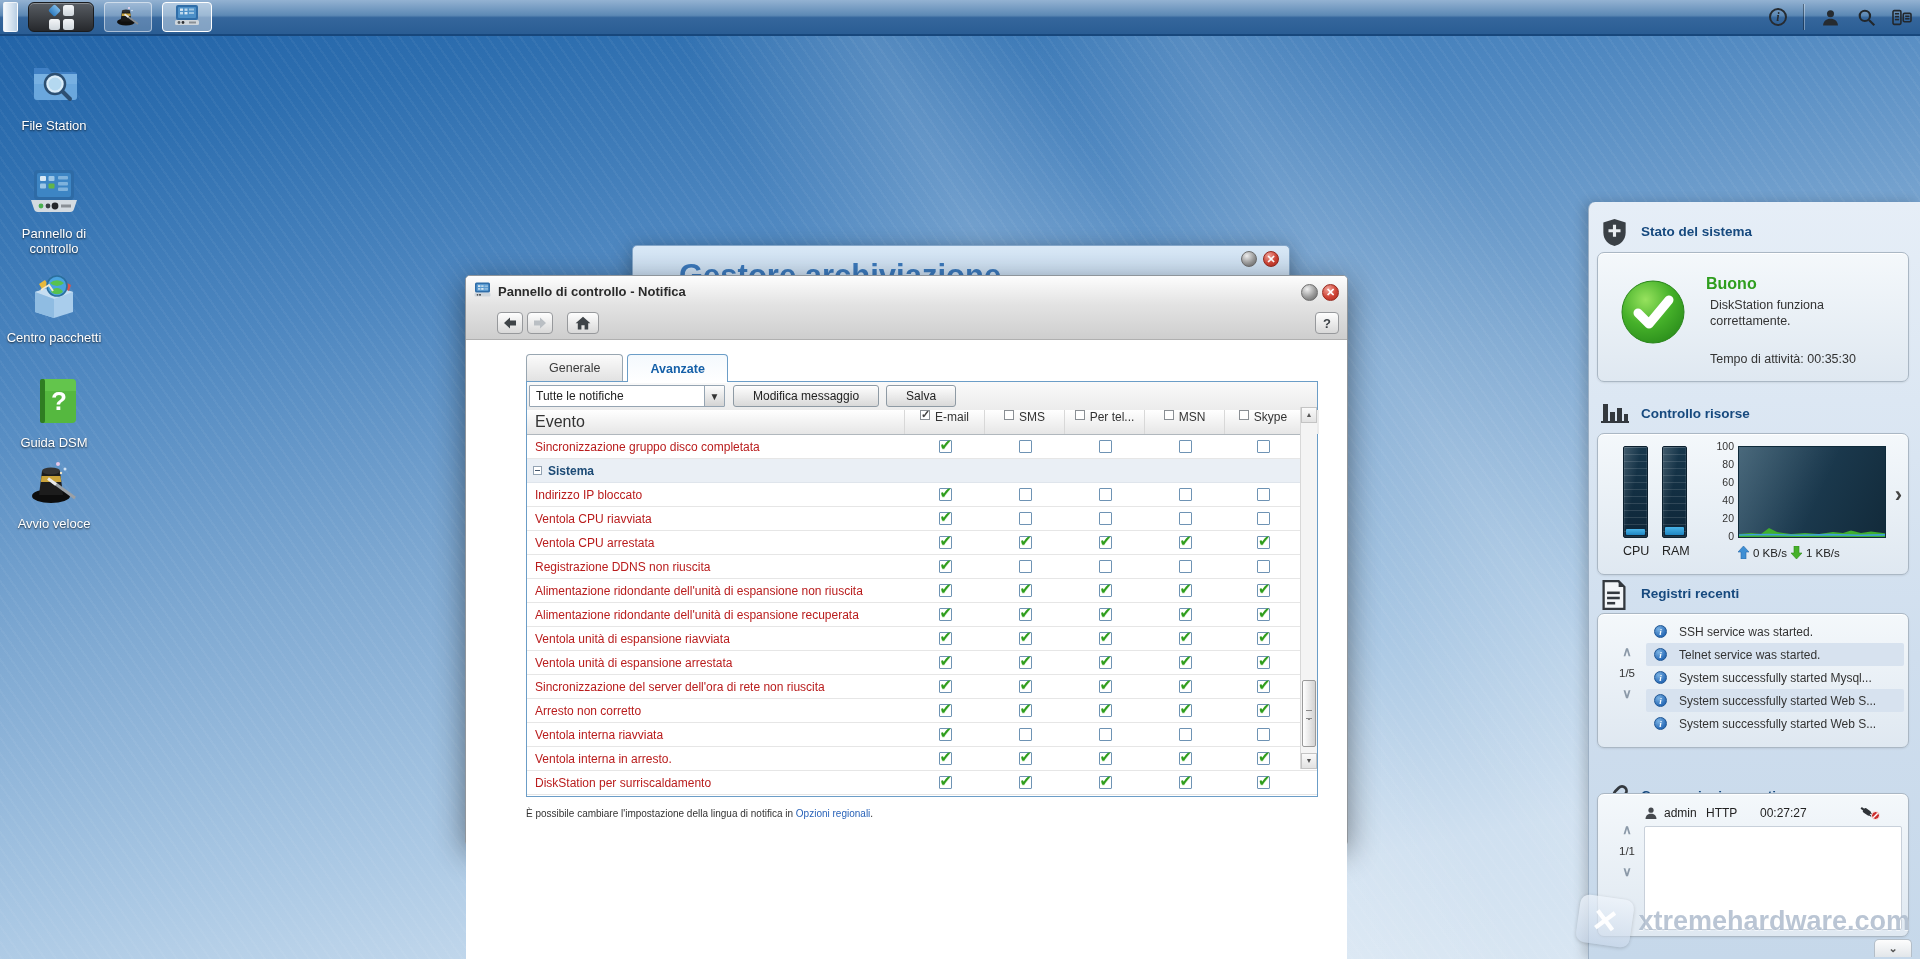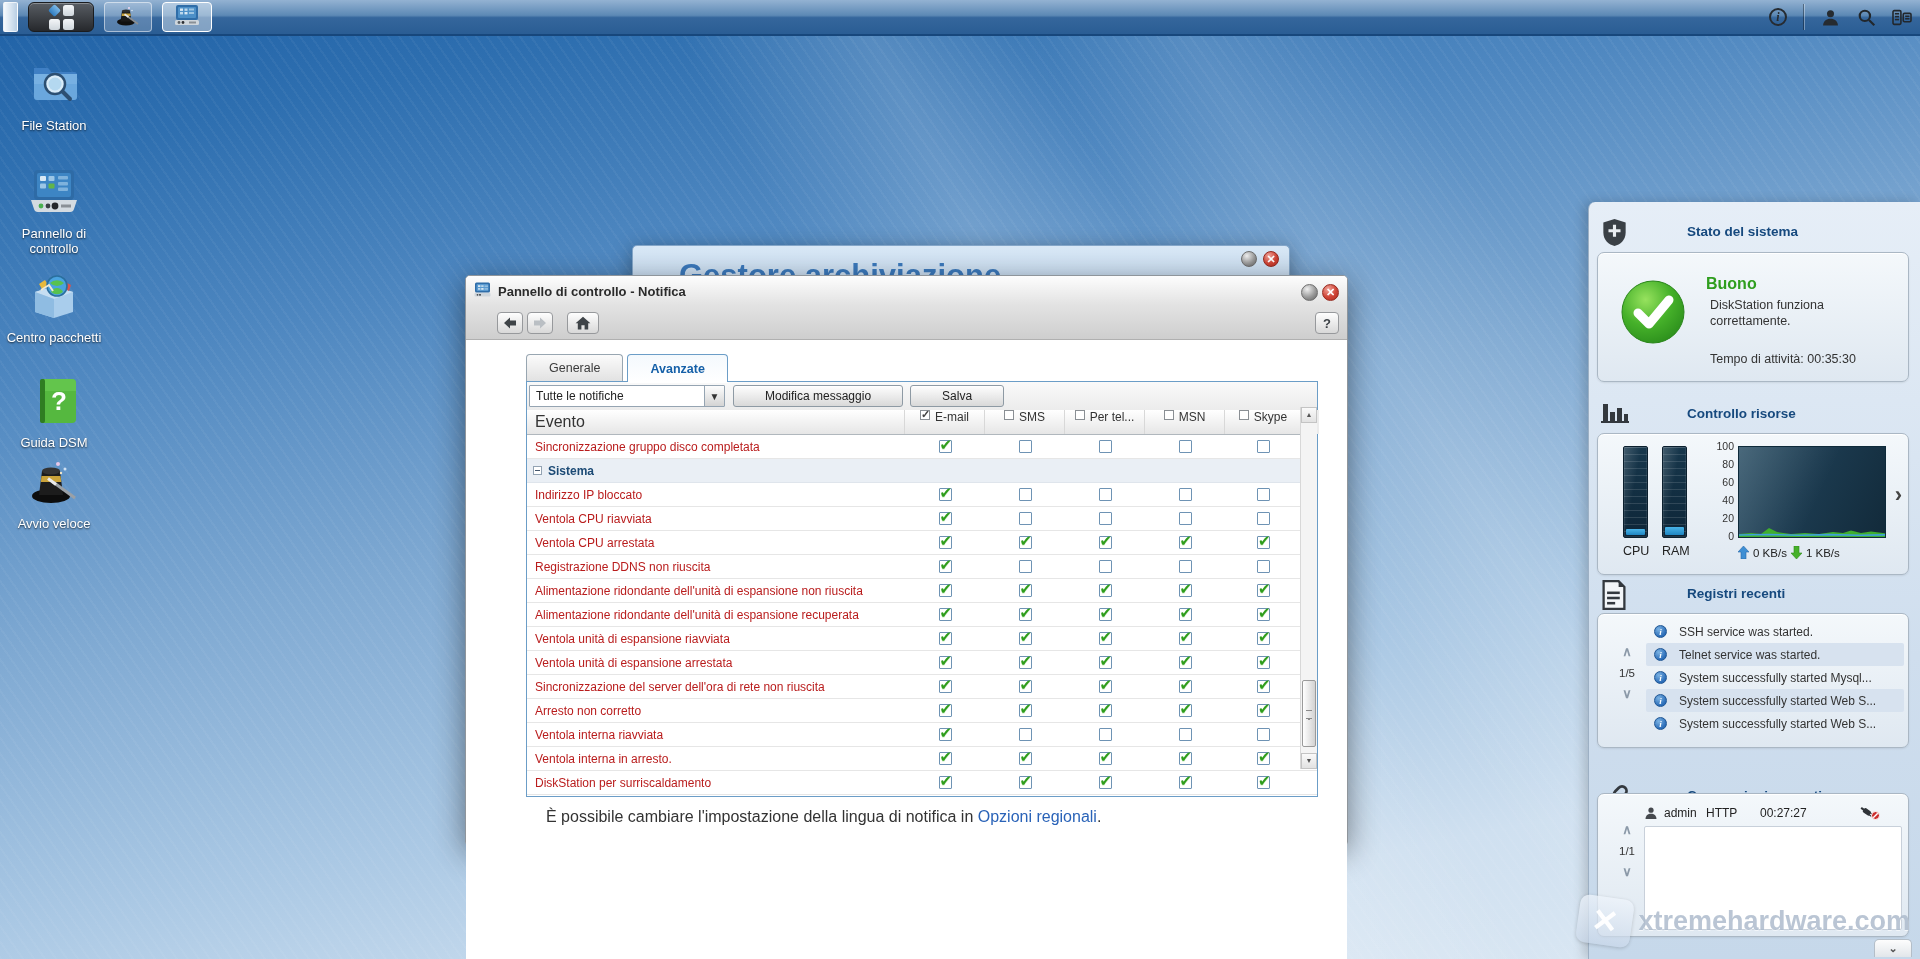--- a/index.html
+++ b/index.html
@@ -76,21 +76,21 @@
     background:linear-gradient(#fbfbfb,#e2e2e2); color:#3c3c3c; }
   .tab.active { border-color:#6b9dc7; background:linear-gradient(#f4f9fd,#ffffff); color:#1560a8; font-weight:bold;
     height:28px; box-shadow:0 1px 0 #fff; }
   .content-box { position:absolute; left:60px; top:41px; width:792px; height:416px; border:1px solid #6b9dc7; background:#fff; }
   .tbl-toolbar { height:28px; background:linear-gradient(#fafafa,#ececec); display:flex; align-items:center; padding-left:2px; }
   .combo { width:196px; height:22px; border:1px solid #95a4b2; background:#fff; display:flex; align-items:center; border-radius:1px; }
   .combo .val { flex:1; font-size:12px; color:#222; padding-left:6px; }
   .combo .drop { width:20px; height:20px; border-left:1px solid #95a4b2;
     background:linear-gradient(#fdfdfd,#d4d4d4); display:flex; align-items:center; justify-content:center;
     font-size:10px; color:#333; }
-  .tbtn { height:22px; margin-left:8px; padding:0 31px; border:1px solid #8e9aa4; border-radius:3px;
+  .tbtn { height:22px; margin-left:8px; padding:0 19px; border:1px solid #8e9aa4; border-radius:3px;
     background:linear-gradient(#fefefe,#d9d9d9); box-shadow:inset 0 1px 0 #fff;
     font-size:12px; color:#222; display:flex; align-items:center; }
   .tbtn.save { margin-left:7px; }
   .tbl-header { height:25px; display:grid; grid-template-columns:378px 80px 80px 80px 80px 77px 17px;
     background:linear-gradient(#ffffff,#e6e6e6); border-bottom:1px solid #b0b7bd; align-items:center; }
   .th-evento { font-size:16px; color:#333; padding-left:8px; border-right:1px solid #d8d8d8; height:100%; display:flex; align-items:center; }
   .th-chan { font-size:12px; color:#333; display:flex; align-items:flex-start; justify-content:center; gap:5px;
     border-right:1px solid #d8d8d8; height:100%; }
   .hcb { width:10px; height:10px; border:1px solid #8a8f94; background:#fff; position:relative; }
   .hcb.on::after { content:"✓"; position:absolute; left:0; top:-3px; font-size:11px; font-weight:bold; color:#444; }
@@ -107,30 +107,30 @@
   .cb.on::after { content:"✔"; position:absolute; left:0px; top:-5px; font-size:15px; color:#2f9d1c;
     text-shadow:0 1px 0 rgba(210,240,200,.8); }
   .vscroll { position:absolute; right:0; top:25px; width:17px; height:362px; background:#f4f4f4; border-left:1px solid #d8d8d8; }
   .vs-arrow { position:absolute; left:0; width:16px; height:16px; background:linear-gradient(#fafafa,#e2e2e2);
     border:1px solid #c4c4c4; font-size:7px; color:#555; text-align:center; line-height:14px; }
   .vs-thumb { position:absolute; left:1px; width:14px; height:67px; top:273px; border:1px solid #9a9a9a; border-radius:2px;
     background:linear-gradient(90deg,#ffffff,#d2d2d2); }
   .vs-thumb::after { content:""; position:absolute; left:3px; right:3px; top:29px; height:7px;
     border-top:1px solid #8a8a8a; border-bottom:1px solid #8a8a8a; box-shadow:0 3px 0 -2px #8a8a8a; }
   .corner { background:#ececec; height:100%; }
-  .dlg-note { position:absolute; left:60px; top:468px; font-size:16px; color:#333;margin-left:20px; }
+  .dlg-note { position:absolute; left:60px; top:468px; font-size:10px; color:#333; }
   .dlg-note a { color:#2a63b8; text-decoration:none; }
 
   
   .sidebar { position:absolute; right:0; top:202px; width:332px; height:757px; z-index:6;
     background:linear-gradient(180deg,#e6eef7,#cfdeee 60%,#c6d8ea); border-left:1px solid #9db0c4;
     border-top-left-radius:7px; box-shadow:-4px 0 12px rgba(0,0,0,.18); }
   .wgt-header { position:absolute; left:0; width:100%; height:34px; }
   .wgt-header .wicon { position:absolute; left:12px; top:0; color:#33383e; }
-  .wgt-header .wtitle { position:absolute; left:52px; top:6px; font-size:13.5px; font-weight:bold; color:#16497e;margin-left:46px; }
+  .wgt-header .wtitle { position:absolute; left:52px; top:6px; font-size:13.5px; font-weight:bold; color:#16497e; }
   .wgt-box { position:absolute; left:8px; width:312px; border:1px solid #aab7c4; border-radius:7px;
     background:linear-gradient(#f4f8fb,#dfe8f1); box-shadow:inset 0 1px 0 #fff, 0 1px 2px rgba(0,0,0,.08); }
   .status-word { position:absolute; left:108px; top:22px; font-size:16px; font-weight:bold; color:#2f9e1e; }
   .status-desc { position:absolute; left:112px; top:44px; width:175px; font-size:12.5px; color:#333; line-height:16px; }
   .status-uptime { position:absolute; left:112px; top:99px; font-size:12.5px; color:#333; }
   .gauge { position:absolute; top:12px; width:25px; height:92px; border:1px solid #0b1f2e; border-radius:2px;
     background:linear-gradient(#17374c,#0e2638);
     box-shadow:inset 0 0 0 1px rgba(255,255,255,.08); overflow:hidden; }
   .gauge::before { content:""; position:absolute; inset:0;
     background:repeating-linear-gradient(180deg, rgba(255,255,255,.13) 0 1px, transparent 1px 7px),

